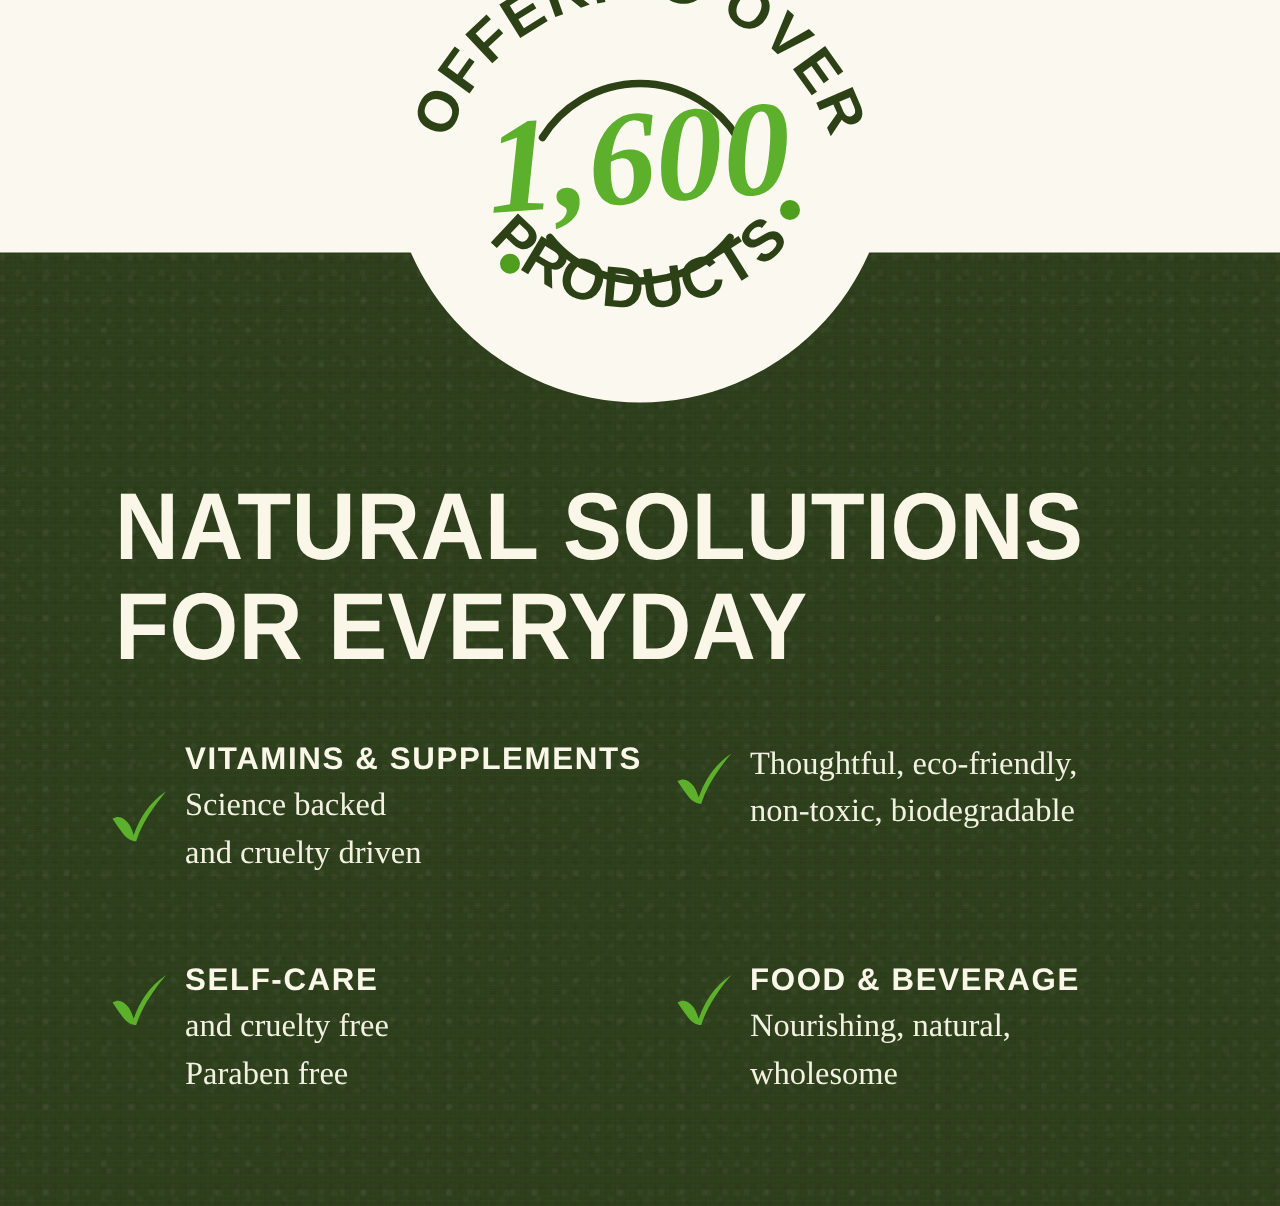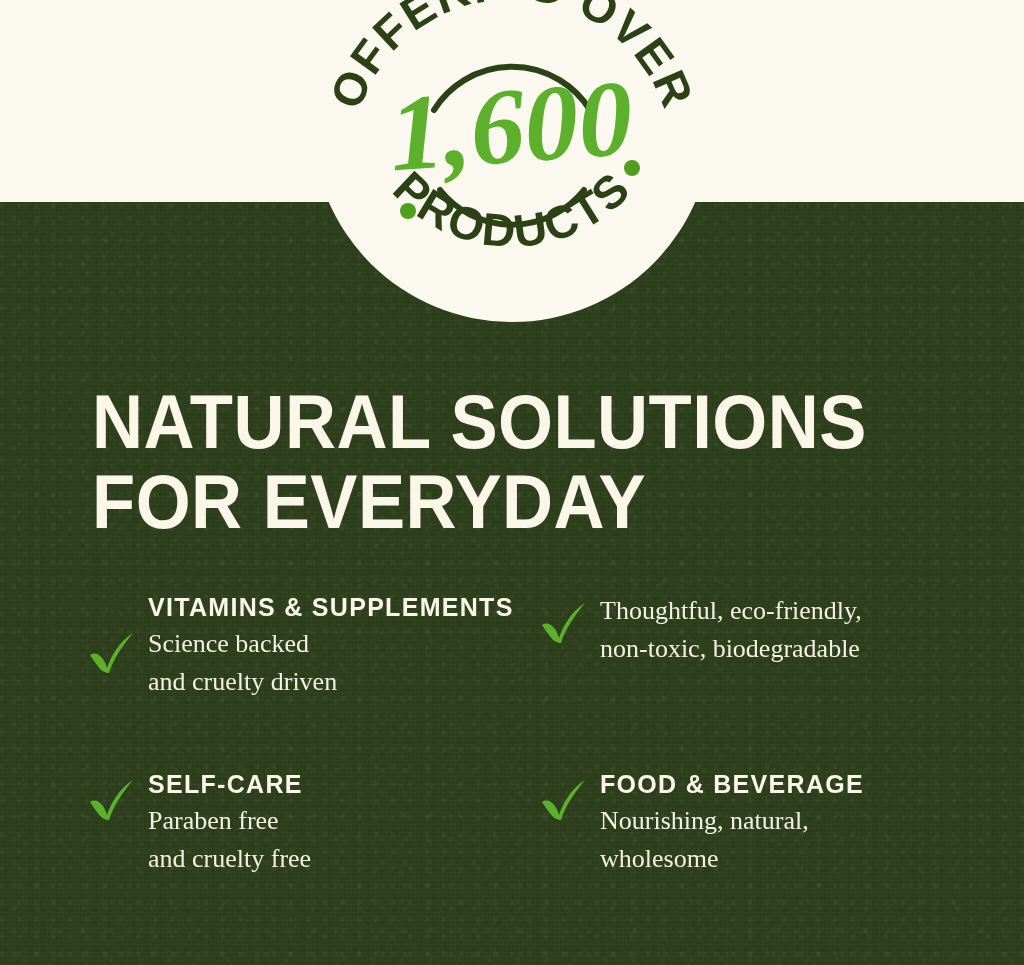--- a/index.html
+++ b/index.html
@@ -208,22 +208,22 @@
 
     <div class="feature">
       <span class="check-wrap">
         <svg class="check-icon" viewBox="0 0 52 48">
           <path d="M4 27 C9 24, 13 26, 17 31 C19 34, 20 37, 21 40 C25 28, 33 14, 47 5 C36 18, 27 32, 23 45 C19 45, 15 43, 11 37 C8 33, 6 30, 4 27 Z" fill="#5CB02C"></path>
         </svg>
       </span>
       <div class="feature-body">
         <p class="feature-title">SELF-CARE</p>
         <p class="feature-desc">
+          <span class="dline">and cruelty free</span>
           <span class="dline">Paraben free</span>
-          <span class="dline">and cruelty free</span>
         </p>
       </div>
     </div>
 
     <div class="feature">
       <span class="check-wrap">
         <svg class="check-icon" viewBox="0 0 52 48">
           <path d="M4 27 C9 24, 13 26, 17 31 C19 34, 20 37, 21 40 C25 28, 33 14, 47 5 C36 18, 27 32, 23 45 C19 45, 15 43, 11 37 C8 33, 6 30, 4 27 Z" fill="#5CB02C"></path>
         </svg>
       </span>

